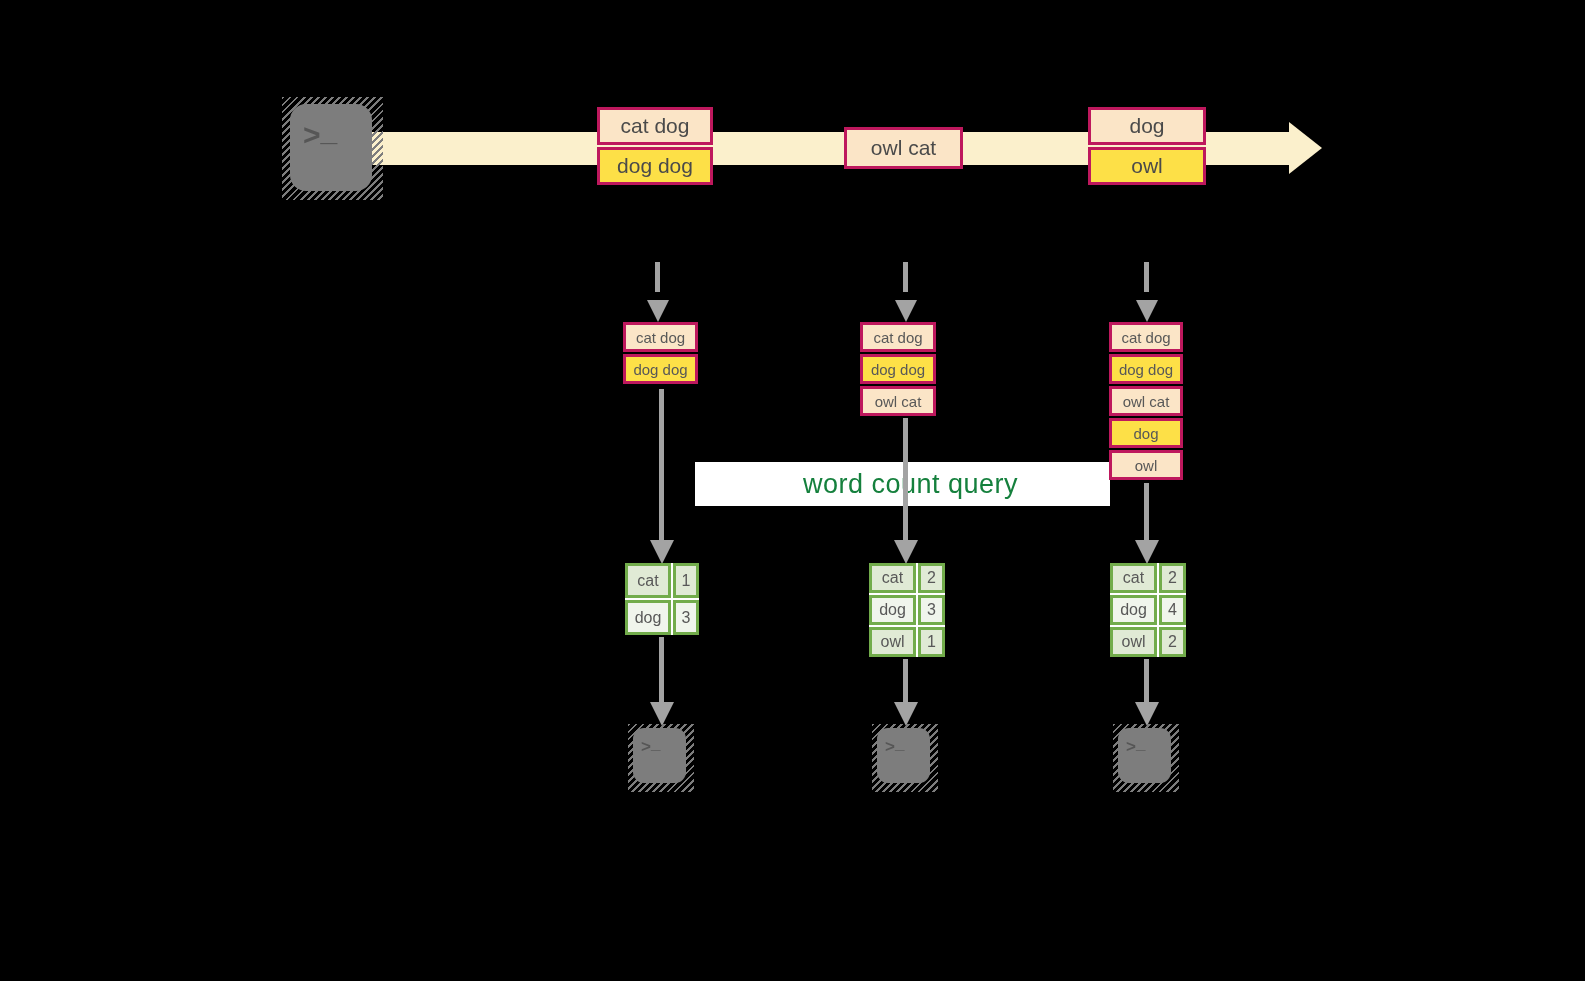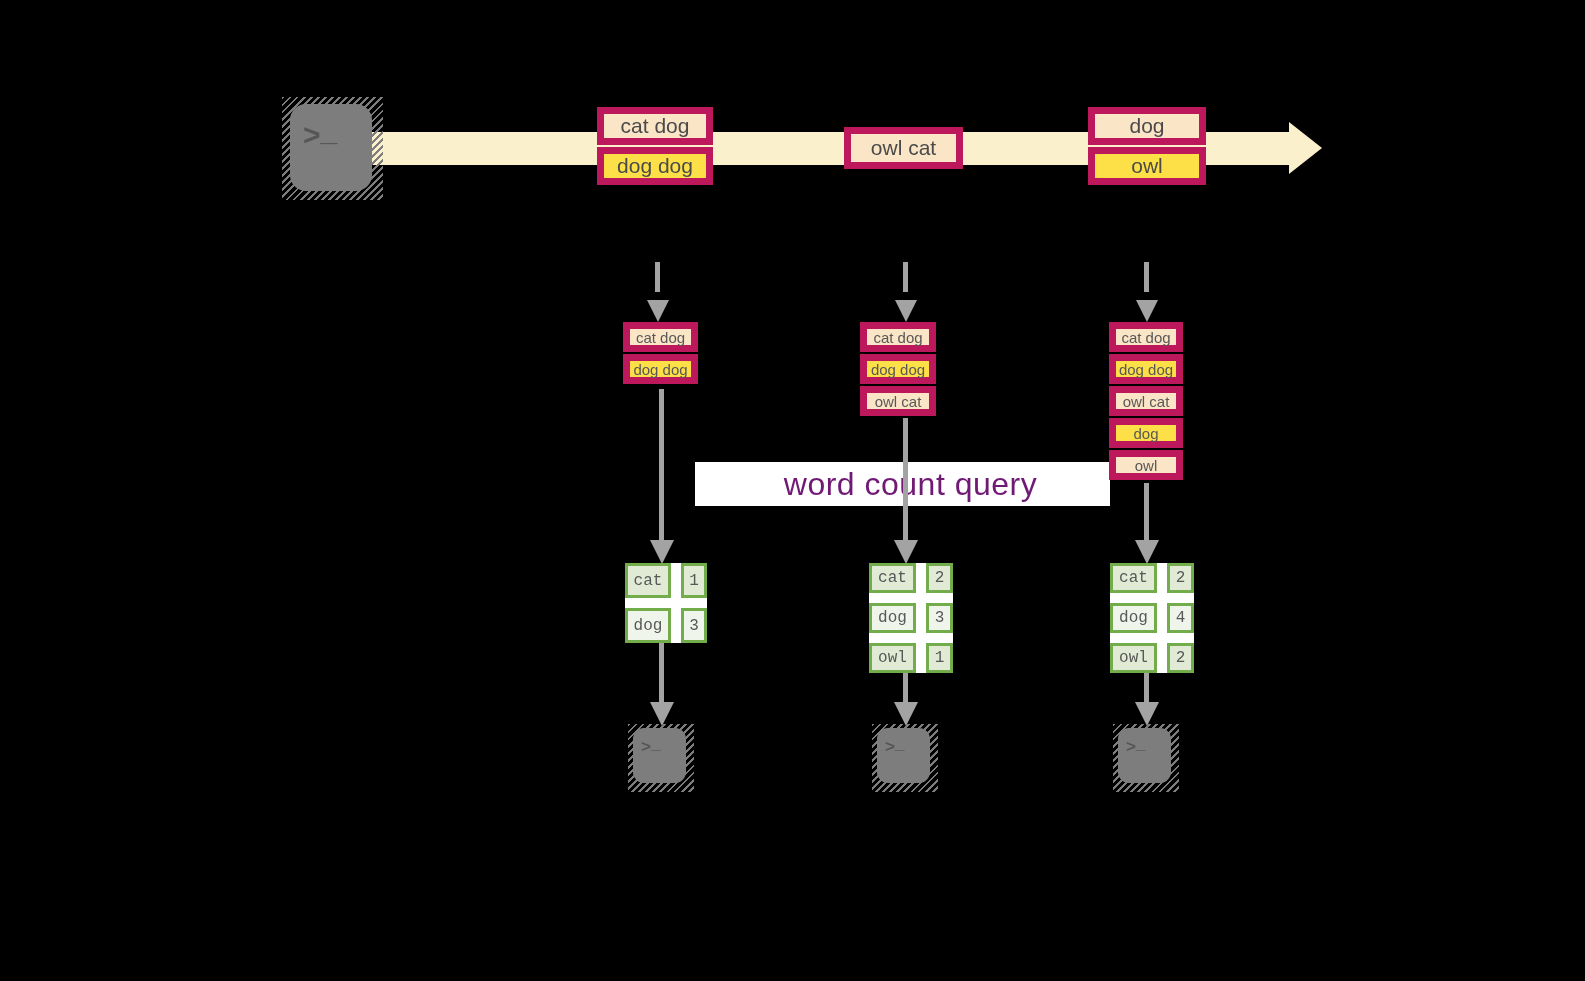--- a/index.html
+++ b/index.html
@@ -15,41 +15,41 @@
 
   
   .term{position:absolute;z-index:3;
     background:repeating-linear-gradient(135deg,#7d7d7d 0 2px,transparent 2px 5px);}
   .term-inner{position:absolute;background:#7d7d7d;display:flex;align-items:flex-start;justify-content:flex-start;}
   .term-glyph{display:flex;align-items:center;color:#565656;font-weight:bold;line-height:1;}
   .term-glyph .cursor{display:inline-block;transform:translateY(-15%);letter-spacing:0;}
 
   
   .vstack{position:absolute;display:flex;flex-direction:column;gap:2px;z-index:3;}
-  .ocell{box-sizing:border-box;border:7px solid #be185d;display:flex;align-items:center;justify-content:center;color:#4a4a4a;}
+  .ocell{box-sizing:border-box;border:3px solid #be185d;display:flex;align-items:center;justify-content:center;color:#4a4a4a;}
   .fill-a{background:#FBE5C7;}
   .fill-b{background:#fde047;}
   .scell{height:38px;font-size:21px;}
   .scell-tall{height:42px;font-size:21px;}
   .bcell{height:30px;font-size:15px;color:#585858;}
 
   
   .vline{position:absolute;width:5px;background:#A3A3A3;z-index:2;}
   .tri-sm{position:absolute;width:0;height:0;z-index:2;
     border-left:11px solid transparent;border-right:11px solid transparent;border-top:22px solid #A3A3A3;}
   .tri-md{position:absolute;width:0;height:0;z-index:2;
     border-left:12px solid transparent;border-right:12px solid transparent;border-top:24px solid #A3A3A3;}
 
   
   .query-band{position:absolute;left:695px;top:462px;width:415px;height:44px;background:#ffffff;z-index:1;
     display:flex;align-items:center;justify-content:center;}
-  .query-label{font-size:32px;font-weight:300;color:#701a75;letter-spacing:0.5px;margin-left:16px;}
+  .query-label{font-size:27px;font-weight:300;color:#15803d;letter-spacing:0.5px;margin-left:16px;}
 
   
-  .gtable{position:absolute;display:grid;gap:10px;background:#fff;z-index:3;font-family:Liberation Mono, monospace;}
+  .gtable{position:absolute;display:grid;gap:2px;background:#fff;z-index:3;}
   .gcell{box-sizing:border-box;border:3px solid #72AC4B;display:flex;align-items:center;justify-content:center;
     font-size:16px;color:#585858;}
   .g-dark{background:#E0EAD5;}
   .g-light{background:#F0F5EC;}
 </style>
 </head>
 <body>
 
 <div class="canvas">
 

